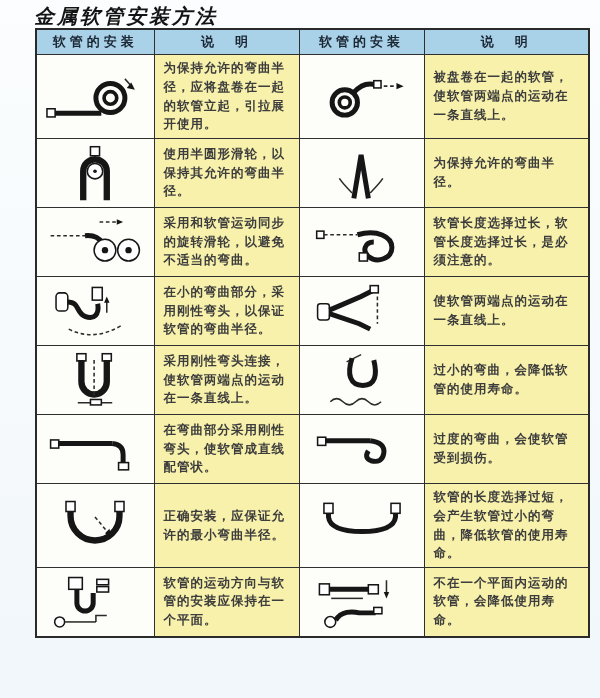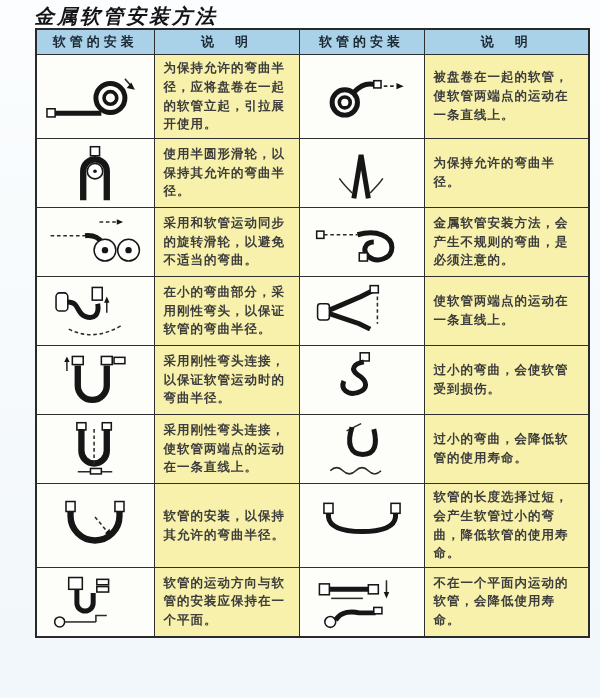--- a/index.html
+++ b/index.html
@@ -141,21 +141,21 @@
         <td class="img">
           <div class="illus">
             <svg viewBox="0 0 110 64">
                 <rect class="f" x="5" y="20" width="8" height="8"></rect>
                 <path class="d" d="M13 24 H50"></path>
                 <path class="h" d="M50 24 C72 18 88 26 88 38 C88 50 72 56 62 48 C55 42 58 32 68 32"></path>
                 <rect class="f" x="52" y="44" width="9" height="9"></rect>
               </svg>
           </div>
         </td>
-        <td class="desc">金属软管安装方法，会产生不规则的弯曲，是必须注意的。</td>
+        <td class="desc">软管长度选择过长，软管长度选择过长，是必须注意的。</td>
       </tr>
 
       <tr>
         <td class="img">
           <div class="illus">
             <svg viewBox="0 0 110 64">
                 <rect class="f" x="12" y="12" width="13" height="20" rx="4"></rect>
                 <path class="h" d="M25 22 C38 22 34 34 44 38 C54 42 60 36 58 24"></path>
                 <rect class="f" x="52" y="6" width="11" height="14"></rect>
                 <path class="d" d="M26 52 Q54 66 84 48"></path>
@@ -172,44 +172,20 @@
                 <path class="h" d="M19 31 L54 16 L66 10"></path>
                 <path class="h" d="M19 35 L52 46 L64 52"></path>
                 <rect class="f" x="64" y="4" width="9" height="8"></rect>
                 <path class="d" d="M72 16 V46"></path>
               </svg>
           </div>
         </td>
         <td class="desc">使软管两端点的运动在一条直线上。</td>
       </tr>
 
-      <tr>
-        <td class="img">
-          <div class="illus">
-            <svg viewBox="0 0 110 64">
-                <path class="h h7" d="M36 16 V38 A16 16 0 0 0 68 38 V16"></path>
-                <rect class="f" x="30" y="6" width="12" height="9"></rect>
-                <rect class="f" x="62" y="6" width="12" height="9"></rect>
-                <rect class="f" x="76" y="7" width="12" height="7"></rect>
-                <path class="t" d="M24 22 V10"></path>
-                <polygon class="s" points="24,6 21,12 27,12"></polygon>
-              </svg>
-          </div>
-        </td>
-        <td class="desc">采用刚性弯头连接，以保证软管运动时的弯曲半径。</td>
-        <td class="img">
-          <div class="illus">
-            <svg viewBox="0 0 110 64">
-                <rect class="f" x="53" y="2" width="10" height="9"></rect>
-                <path class="h" d="M57 12 C46 14 42 20 50 26 C62 33 62 42 50 46 C39 49 31 42 35 33"></path>
-              </svg>
-          </div>
-        </td>
-        <td class="desc">过小的弯曲，会使软管受到损伤。</td>
-      </tr>
 
       <tr>
         <td class="img">
           <div class="illus">
             <svg viewBox="0 0 110 64">
                 <rect class="f" x="35" y="3" width="10" height="8"></rect>
                 <rect class="f" x="63" y="3" width="10" height="8"></rect>
                 <path class="h h7" d="M40 10 V34 A14 14 0 0 0 68 34 V10"></path>
                 <path class="d" d="M54 10 V50"></path>
                 <path class="t" d="M36 57 H74"></path>
@@ -223,34 +199,57 @@
             <svg viewBox="0 0 110 64">
                 <path class="t" d="M38 12 L54 4"></path>
                 <path class="h" d="M44 8 C38 26 42 38 56 38 C70 38 72 26 68 10"></path>
                 <path class="t" d="M20 56 q7 -7 14 0 t14 0 t14 0 t14 0"></path>
               </svg>
           </div>
         </td>
         <td class="desc">过小的弯曲，会降低软管的使用寿命。</td>
       </tr>
 
+      <tr>
+        <td class="img">
+          <div class="illus">
+            <svg viewBox="0 0 110 64">
+                <rect class="f" x="6" y="22" width="9" height="9"></rect>
+                <path class="h" d="M15 26 H74"></path>
+                <path class="h" d="M74 26 Q86 27 86 38 V47"></path>
+                <rect class="f" x="81" y="47" width="11" height="8"></rect>
+              </svg>
+          </div>
+        </td>
+        <td class="desc">在弯曲部分采用刚性弯头，使软管成直线配管状。</td>
+        <td class="img">
+          <div class="illus">
+            <svg viewBox="0 0 110 64">
+                <rect class="f" x="6" y="19" width="9" height="9"></rect>
+                <path class="h" d="M15 23 H64"></path>
+                <path class="h" d="M64 23 Q81 25 79 37 Q77 48 65 45 Q57 42 62 34"></path>
+              </svg>
+          </div>
+        </td>
+        <td class="desc">过度的弯曲，会使软管受到损伤。</td>
+      </tr>
 
       <tr>
         <td class="img">
           <div class="illus">
             <svg viewBox="0 0 110 64">
                 <rect class="f" x="23" y="5" width="10" height="11"></rect>
                 <rect class="f" x="77" y="5" width="10" height="11"></rect>
                 <path class="h h7" d="M28 16 V21 A27 27 0 0 0 82 21 V16"></path>
                 <path class="d" d="M55 22 L70 40"></path>
                 <polygon class="s" points="73,44 66,40 71,35"></polygon>
               </svg>
           </div>
         </td>
-        <td class="desc">软管的安装，以保持其允许的弯曲半径。</td>
+        <td class="desc">正确安装，应保证允许的最小弯曲半径。</td>
         <td class="img">
           <div class="illus">
             <svg viewBox="0 0 110 64">
                 <rect class="f" x="13" y="7" width="10" height="11"></rect>
                 <rect class="f" x="87" y="7" width="10" height="11"></rect>
                 <path class="h" d="M18 18 V22 Q20 38 55 38 Q90 38 92 22 V18"></path>
               </svg>
           </div>
         </td>
         <td class="desc">软管的长度选择过短，会产生软管过小的弯曲，降低软管的使用寿命。</td>

